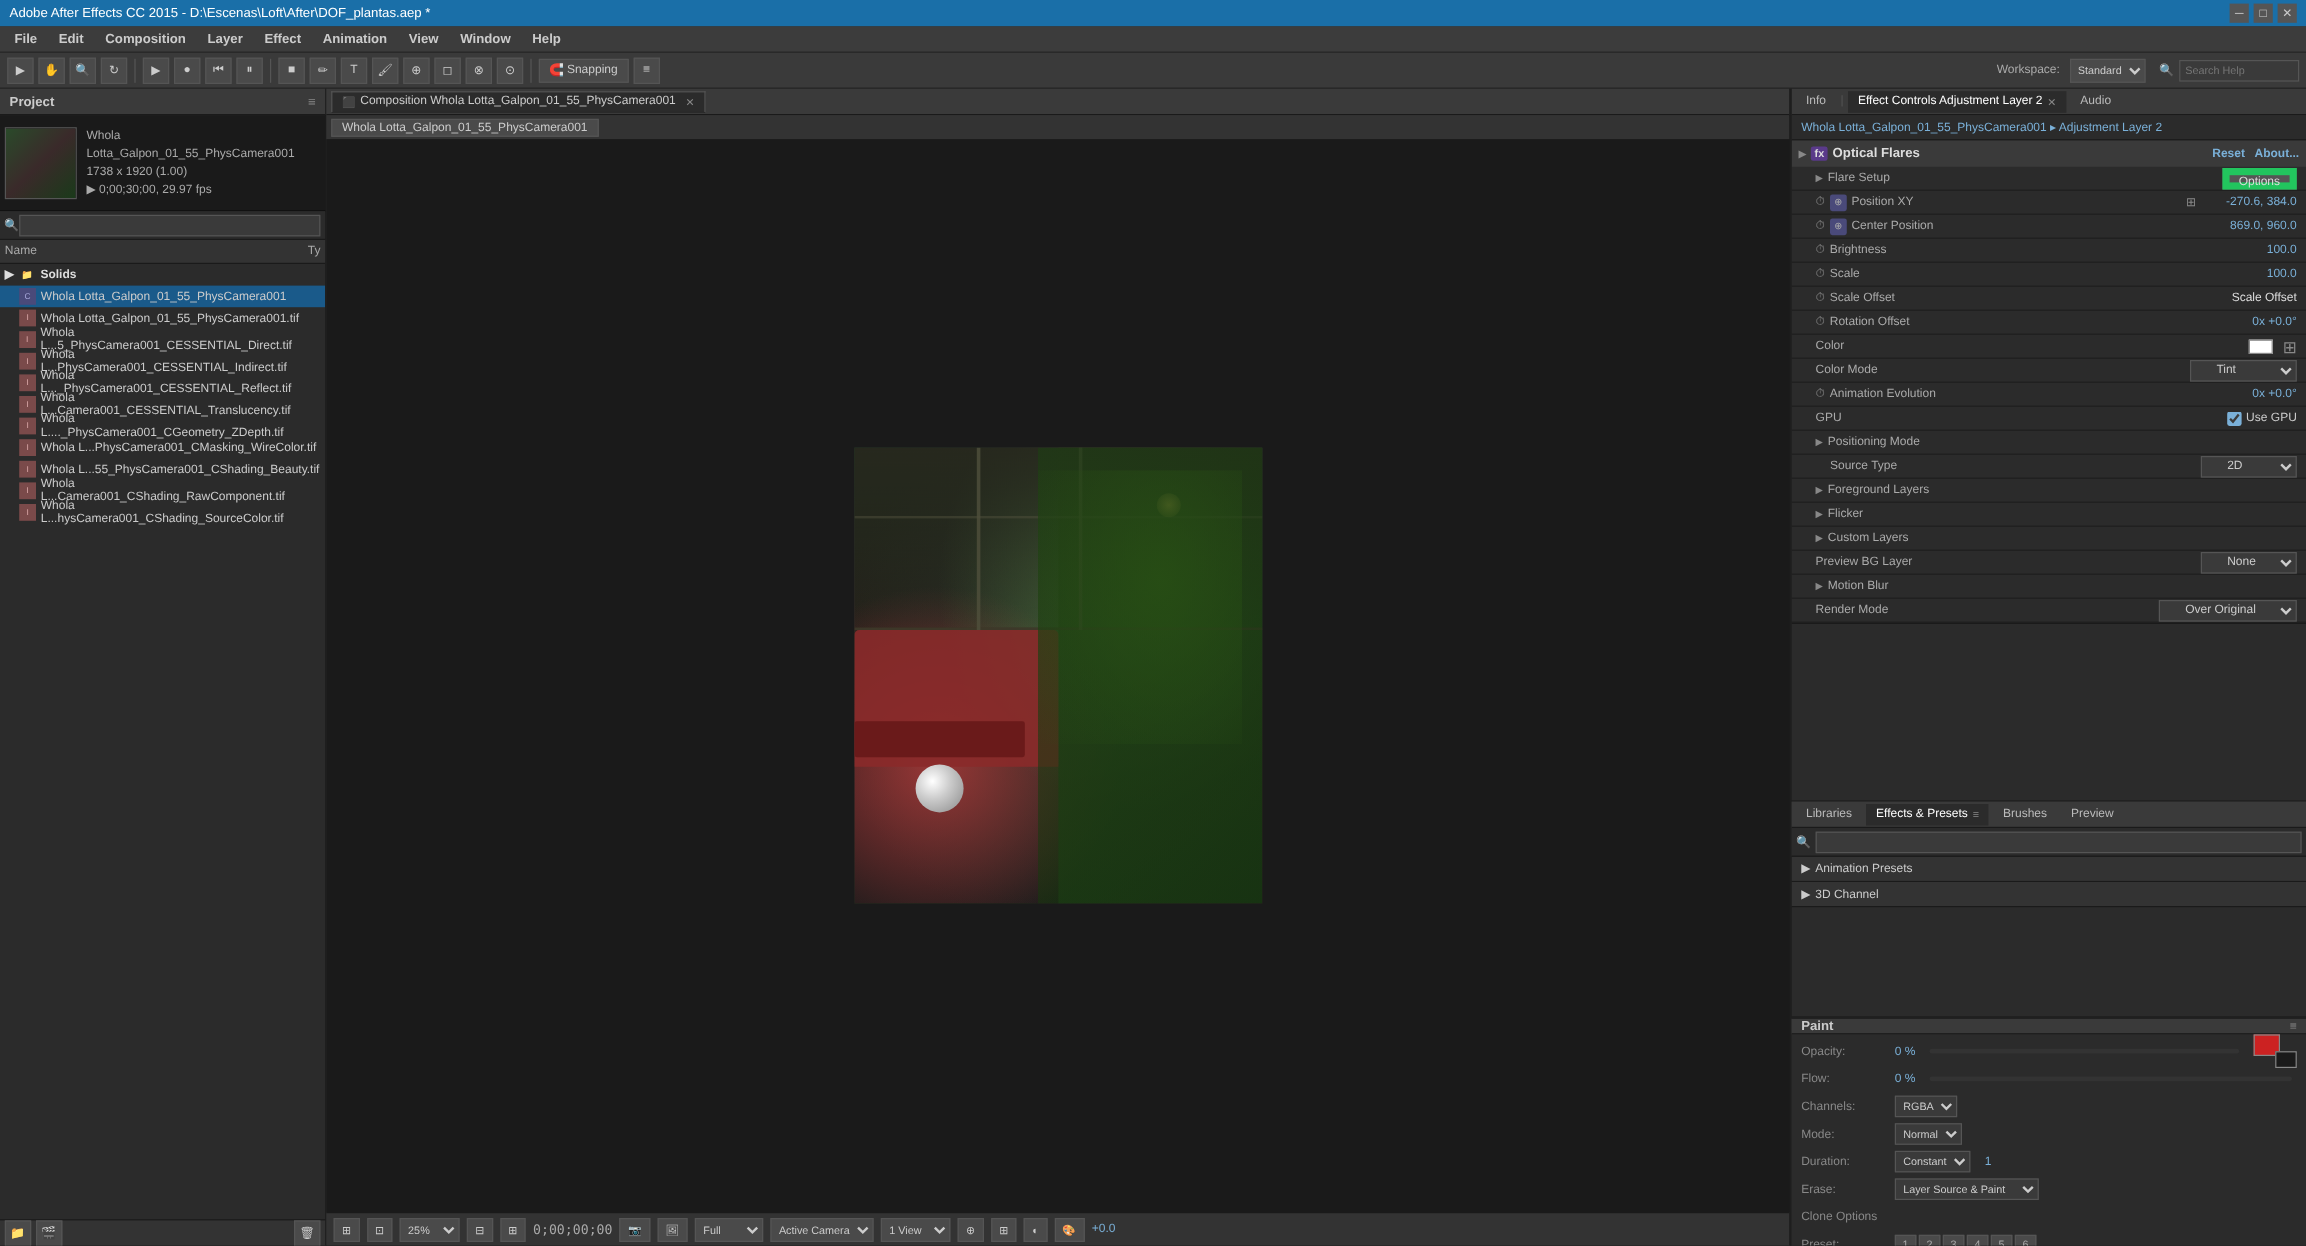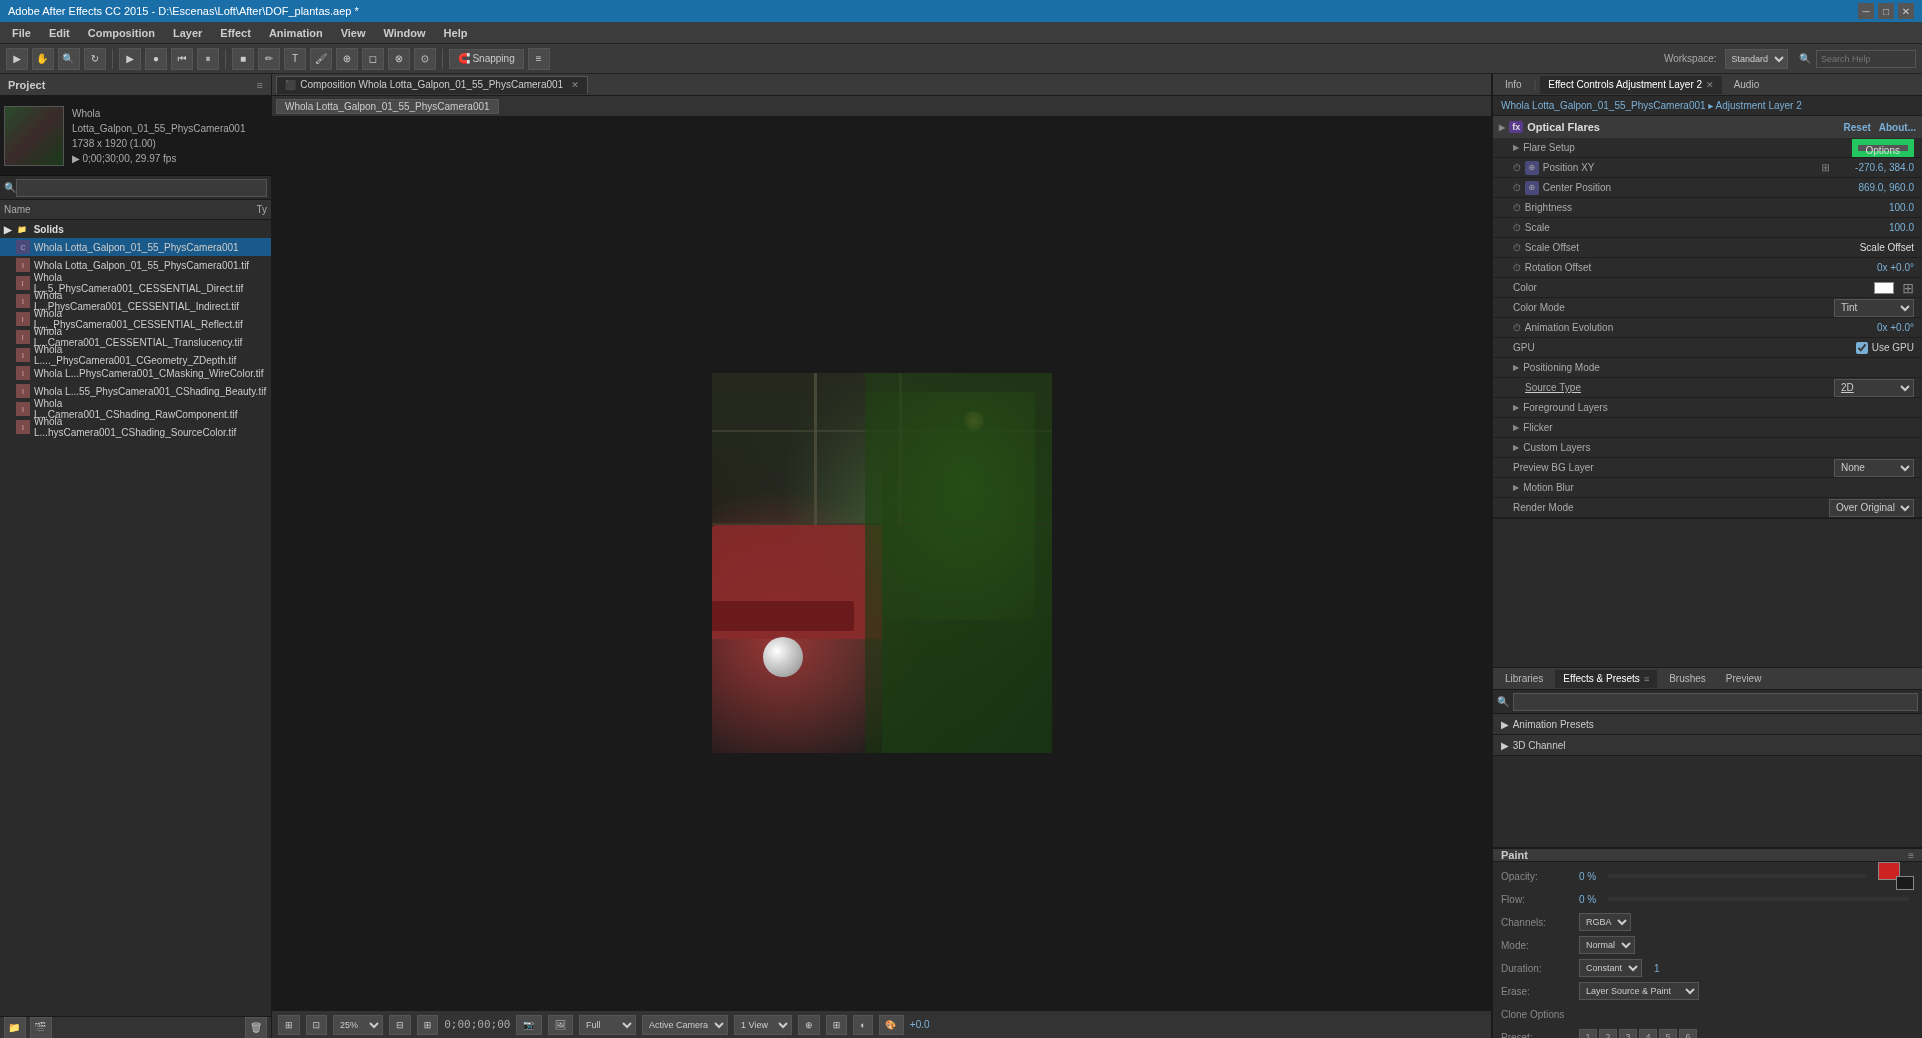--- a/index.html
+++ b/index.html
@@ -420,21 +420,20 @@
       align-items: center;
       padding: 0 8px;
       border-bottom: 1px solid #1f1f1f;
       gap: 4px;
     }
     .effect-row-indent {
       padding-left: 20px;
     }
     .effect-row-indent2 {
       padding-left: 32px;
-      text-decoration: underline;
     }
     .effect-label {
       color: #aaa;
       font-size: 10px;
       flex: 1;
       display: flex;
       align-items: center;
       gap: 4px;
     }
     .effect-value {
@@ -470,21 +469,21 @@
       background: #ffffff;
       border: 1px solid #888;
       cursor: pointer;
     }
     .effect-select {
       background: #3a3a3a;
       border: 1px solid #555;
       color: #ccc;
       font-size: 10px;
       height: 18px;
-      padding: 0 2px;
+      padding: 0 17px;
       min-width: 80px;
     }
     .effect-icon {
       width: 14px;
       height: 14px;
       background: #4a4a7a;
       border-radius: 2px;
       display: flex;
       align-items: center;
       justify-content: center;

